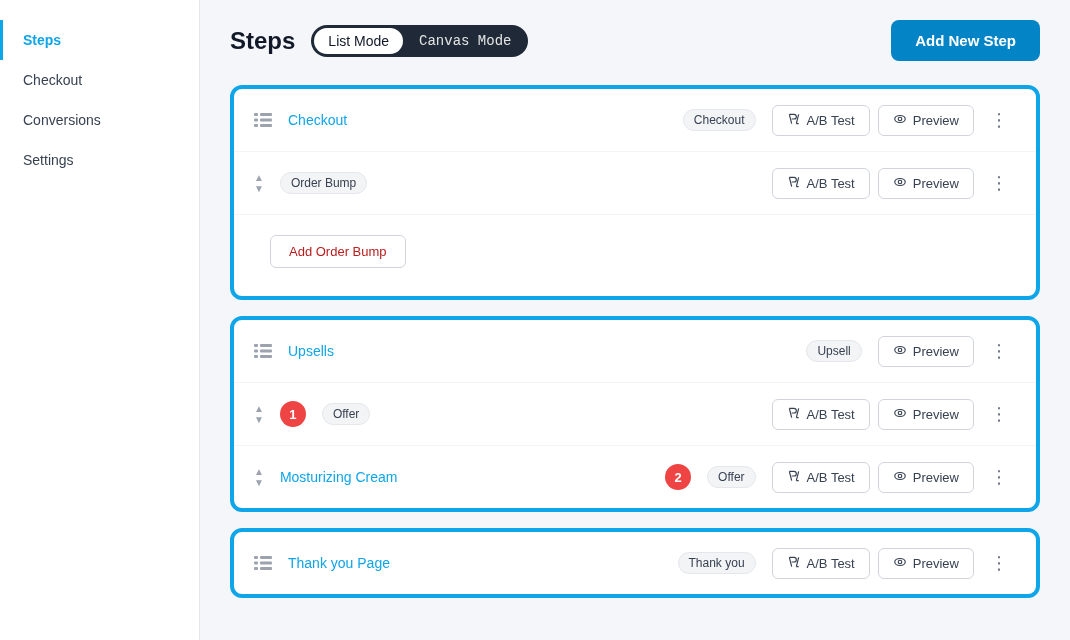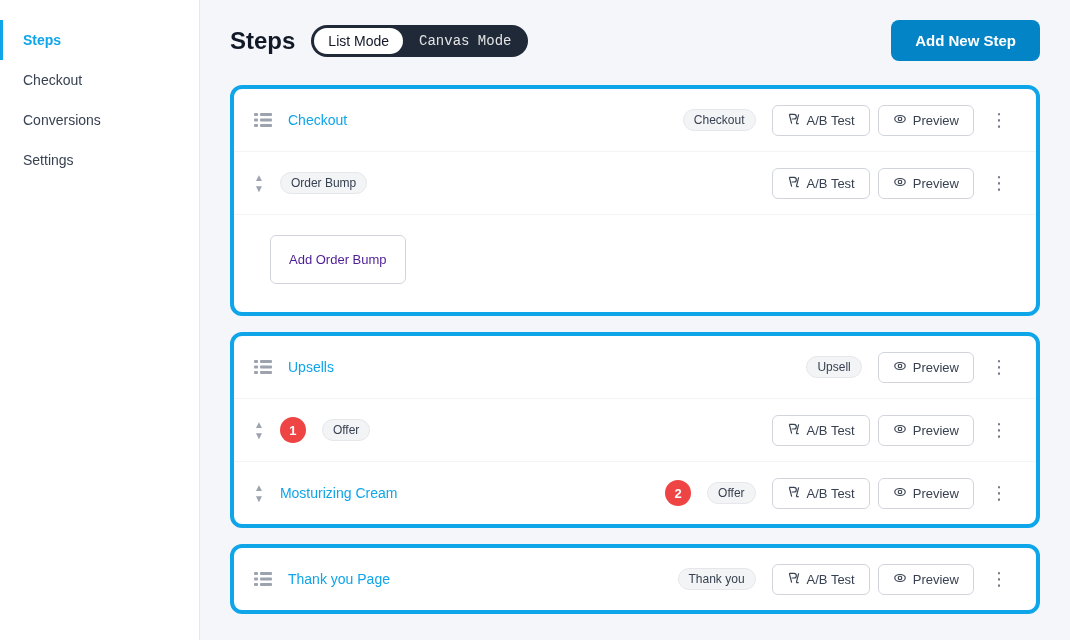--- a/index.html
+++ b/index.html
@@ -169,26 +169,26 @@
       color: #fff;
       border-radius: 50%;
       font-size: 13px;
       font-weight: 700;
       flex-shrink: 0;
     }
     .add-sub-btn {
       margin: 12px 20px;
       display: inline-flex;
       align-items: center;
-      padding: 16px 18px;
+      padding: 8px 18px;
       border-radius: 6px;
       border: 1px solid #d1d5db;
       background: #fff;
       font-size: 13px;
-      color: #4c1d95;
+      color: #b91c1c;
       cursor: pointer;
       font-weight: 500;
     }
 
     .updown-icon {
       display: flex;
       flex-direction: column;
       color: #9ca3af;
       font-size: 10px;
       line-height: 1;

